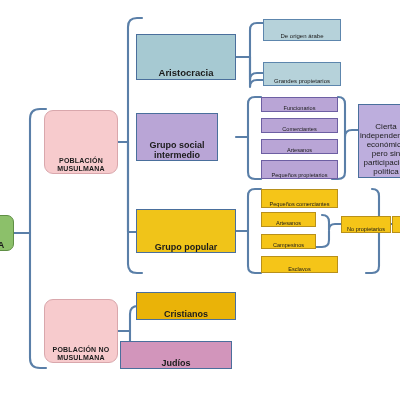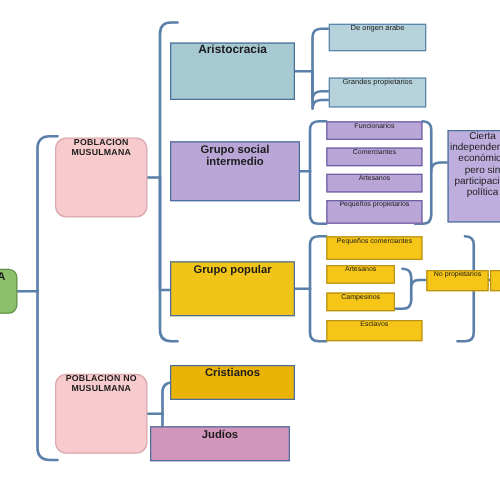--- a/index.html
+++ b/index.html
@@ -7,21 +7,21 @@
     width:400px;height:400px;overflow:hidden;
     background:#ffffff;
     font-family:"Liberation Sans","DejaVu Sans",sans-serif;
     position:relative;
   }
   #canvas{position:absolute;left:0;top:0;width:400px;height:400px;}
   svg.wires{position:absolute;left:0;top:0;width:400px;height:400px;pointer-events:none;}
   .node{
     position:absolute;
     box-sizing:border-box;
-    display:flex;align-items:flex-start;justify-content:center;
+    display:flex;align-items:flex-end;justify-content:center;
     text-align:center;
     border:1px solid #4a6f9c;
     color:#1b1b1b;
     line-height:1.12;
     overflow:hidden;
     z-index:3;
   }
   .node span{display:block;padding:0 2px;}
 
   
@@ -92,21 +92,21 @@
   </div>
 
   <div class="node n-pinkround" style="left:44px;top:299px;width:74px;height:64px;">
     <span>POBLACIÓN NO MUSULMANA</span>
   </div>
 
   <div class="node n-teal" style="left:136px;top:34px;width:100px;height:46px;">
     <span>Aristocracia</span>
   </div>
 
-  <div class="node n-purple" style="left:136px;top:113px;width:104px;height:48px;">
+  <div class="node n-purple" style="left:136px;top:113px;width:82px;height:48px;">
     <span>Grupo social intermedio</span>
   </div>
 
   <div class="node n-gold" style="left:136px;top:209px;width:100px;height:44px;">
     <span>Grupo popular</span>
   </div>
 
   <div class="node n-tealsm" style="left:263px;top:19px;width:78px;height:22px;">
     <span>De origen árabe</span>
   </div>

